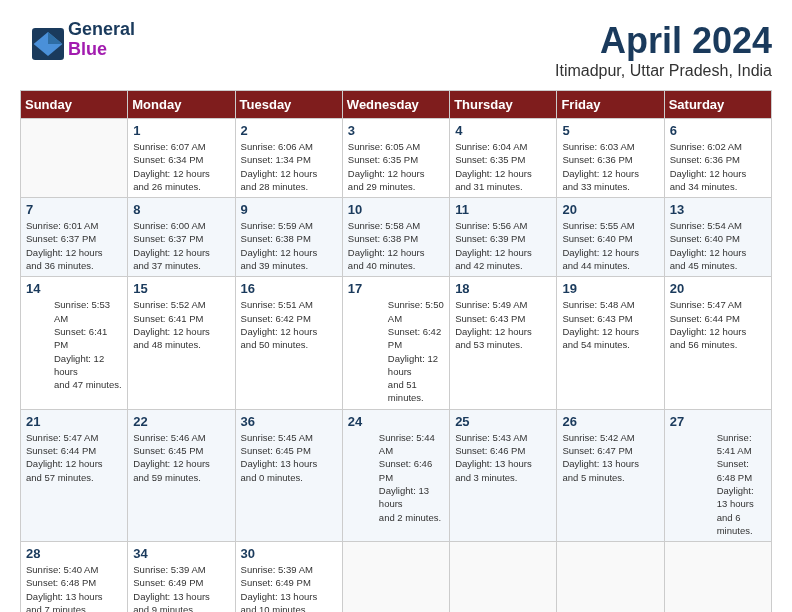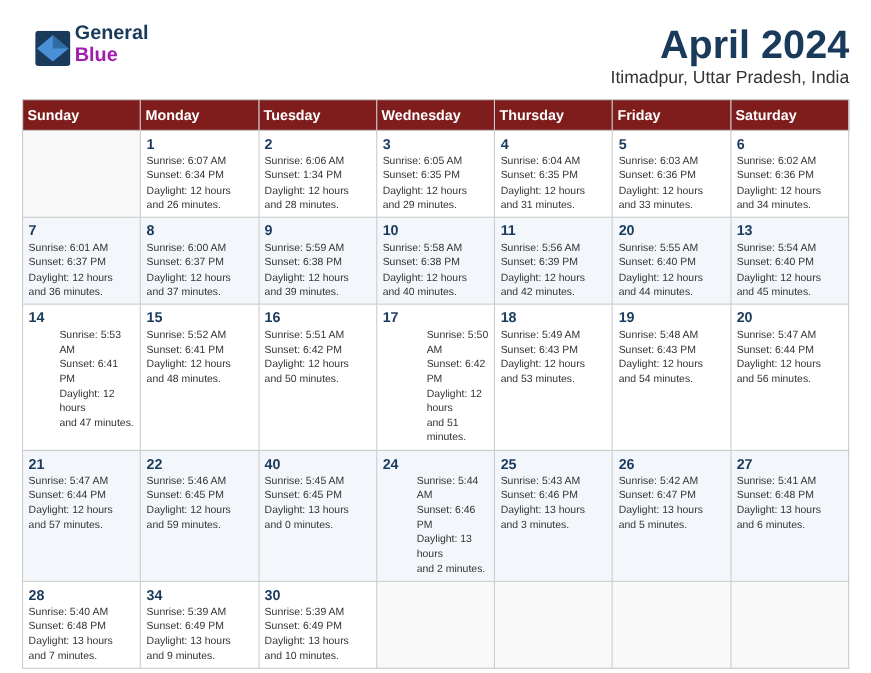--- a/index.html
+++ b/index.html
@@ -278,21 +278,21 @@
 and 57 minutes.</div>
         </td>
         <td>
           <span class="day-num">22</span>
           <div class="day-info" style="white-space: pre-line;">Sunrise: 5:46 AM
 Sunset: 6:45 PM
 Daylight: 12 hours
 and 59 minutes.</div>
         </td>
         <td>
-          <span class="day-num">40</span>
+          <span class="day-num">36</span>
           <div class="day-info" style="white-space: pre-line;">Sunrise: 5:45 AM
 Sunset: 6:45 PM
 Daylight: 13 hours
 and 0 minutes.</div>
         </td>
         <td>
           <span class="day-num">24</span>
           <div class="day-info" style="white-space: pre-line; margin-left: 31px;">Sunrise: 5:44 AM
 Sunset: 6:46 PM
 Daylight: 13 hours
@@ -307,21 +307,21 @@
         </td>
         <td>
           <span class="day-num">26</span>
           <div class="day-info" style="white-space: pre-line;">Sunrise: 5:42 AM
 Sunset: 6:47 PM
 Daylight: 13 hours
 and 5 minutes.</div>
         </td>
         <td>
           <span class="day-num">27</span>
-          <div class="day-info" style="white-space: pre-line;">Sunrise: 5:41 AM
+          <div class="day-info" style="white-space: pre-line; margin-left: 47px;">Sunrise: 5:41 AM
 Sunset: 6:48 PM
 Daylight: 13 hours
 and 6 minutes.</div>
         </td>
       </tr>
       <tr>
         <td>
           <span class="day-num">28</span>
           <div class="day-info" style="white-space: pre-line;">Sunrise: 5:40 AM
 Sunset: 6:48 PM

